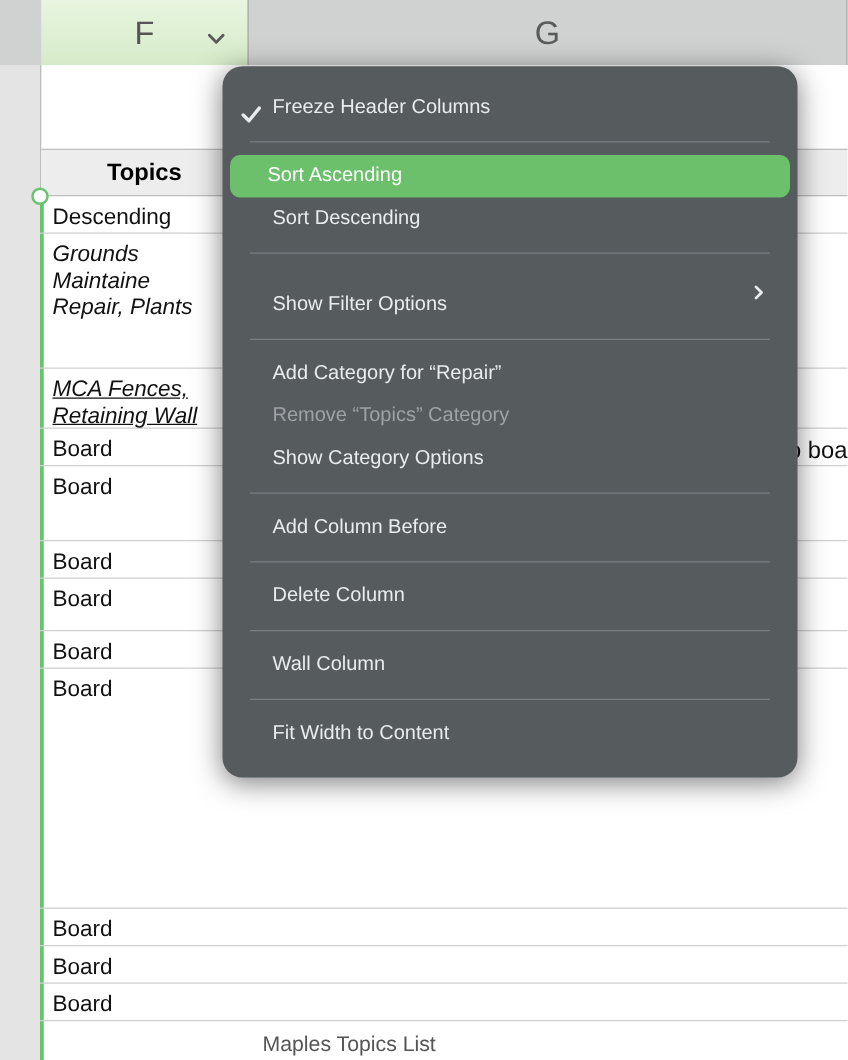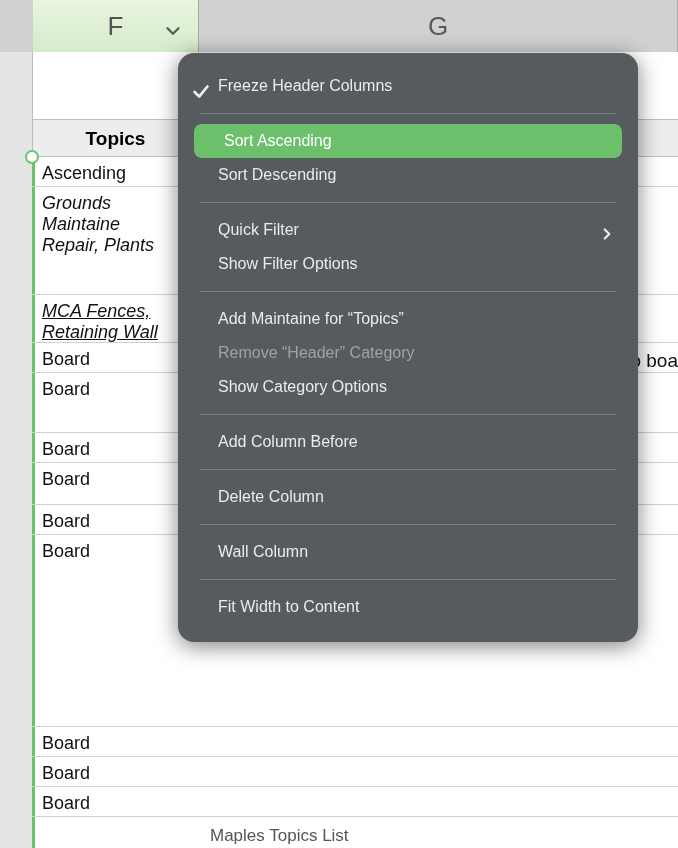--- a/index.html
+++ b/index.html
@@ -26,21 +26,21 @@
   .resize-handle { position:absolute; left:25px; top:150px; width:14px; height:14px; border-radius:50%; background:#fff; border:2px solid #69c56f; }
 
   .peek { position:absolute; right:0; top:350px; font-size:19px; color:#111; }
   .footer-peek { position:absolute; left:210px; bottom:2px; font-size:17px; color:#555; }
 
   
   .menu { position:absolute; left:178px; top:53px; width:460px; background:#565b5e; border-radius:16px; box-shadow:0 4px 22px rgba(0,0,0,.5); padding:16px 0 18px; color:#e9ecee; }
   .menu .sep { height:1px; background:#7a7f82; margin:10px 22px; }
   .menu .item { position:relative; padding:7px 26px 7px 40px; font-size:16px; line-height:1.25; }
   .menu .item.checked .chk { position:absolute; left:12px; top:12px; }
-  .menu .item.hl { background:#6cbf6b; color:#fff; border-radius:8px; margin:0 16px; padding-left:30px; }
+  .menu .item.hl { background:#6cbf6b; color:#fff; border-radius:8px; margin:0 6px; padding-left:30px; }
   .menu .item.dis { color:#9ea3a6; }
   .menu .item .sub { position:absolute; right:22px; top:12px; }
   .chevron-down-ico { width:22px; height:22px; }
   .chevron-right-ico { width:18px; height:18px; }
   .check-ico { width:22px; height:22px; }
 </style>
 </head>
 <body>
 
 <div class="colhdrs">
@@ -62,21 +62,21 @@
 <div class="hdrrow">
   <div class="cell" style="width:170px;border-right:5px solid #a16207;">
     <span>Topics</span>
   </div>
 </div>
 
 <div class="grid">
   <div class="leftline"></div>
   <div id="rows">
       <div class="row" style="height: 30px;">
-        <span>Ascending</span>
+        <span>Descending</span>
       </div>
       <div class="row" style="height: 108px;">
         <span style="width: 138px; white-space: normal; font-style: italic;">Grounds Maintaine
 Repair, Plants</span>
       </div>
       <div class="row link" style="height: 48px;">
         <span style="width: 138px; white-space: normal; font-style: italic;">MCA Fences, Retaining Wall</span>
       </div>
       <div class="row" style="height: 30px;">
         <span>Board</span>
@@ -124,36 +124,35 @@
   </div>
   <div class="sep"></div>
   <div class="item hl">
     <span>Sort Ascending</span>
   </div>
   <div class="item">
     <span>Sort Descending</span>
   </div>
   <div class="sep"></div>
   <div class="item">
-    <span>Quick Filter</span>
     <span class="sub">
       <svg class="chevron-right-ico" viewBox="0 0 24 24">
           <path d="M9 6l6 6-6 6" fill="none" stroke="#e9ecee" stroke-width="3" stroke-linecap="round" stroke-linejoin="round"></path>
         </svg>
     </span>
   </div>
   <div class="item">
     <span>Show Filter Options</span>
   </div>
   <div class="sep"></div>
   <div class="item">
-    <span>Add Maintaine for “Topics”</span>
+    <span>Add Category for “Repair”</span>
   </div>
   <div class="item dis">
-    <span>Remove “Header” Category</span>
+    <span>Remove “Topics” Category</span>
   </div>
   <div class="item">
     <span>Show Category Options</span>
   </div>
   <div class="sep"></div>
   <div class="item">
     <span>Add Column Before</span>
   </div>
   <div class="sep"></div>
   <div class="item">

